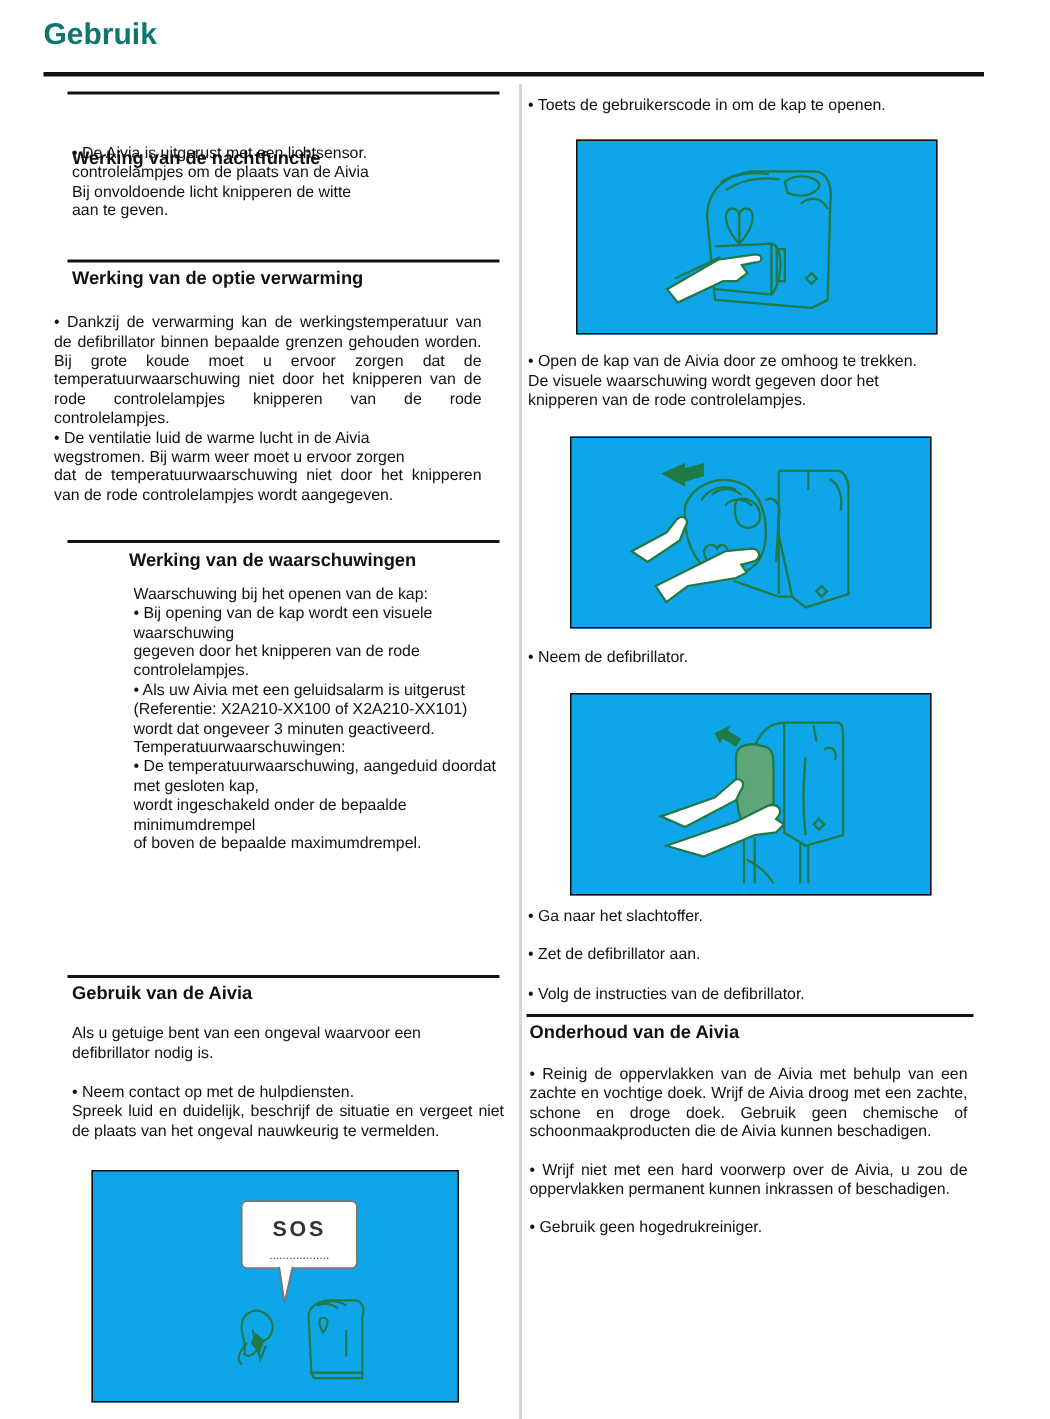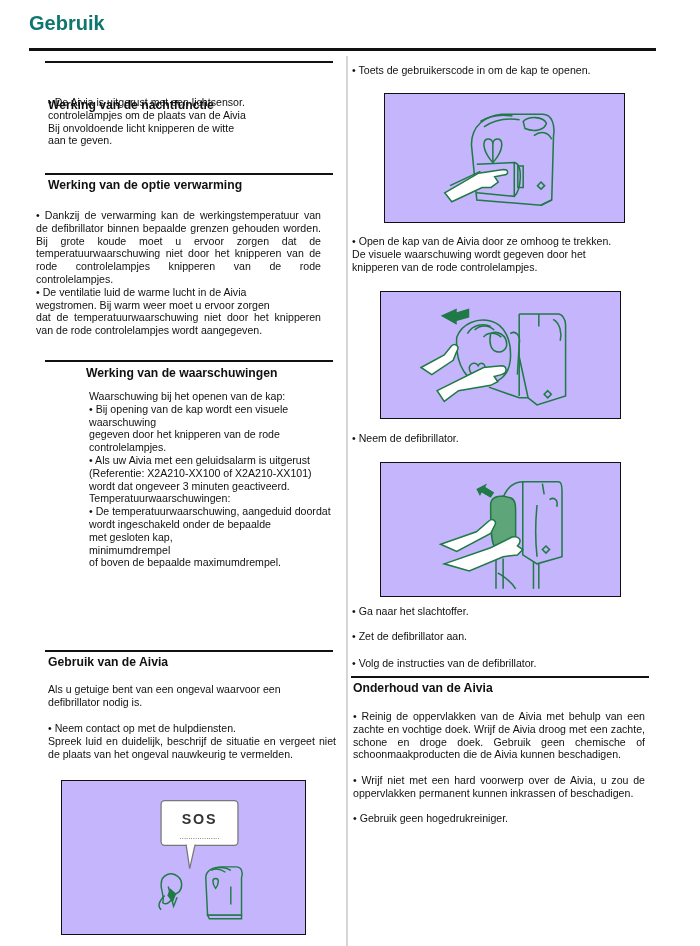--- a/index.html
+++ b/index.html
@@ -13,21 +13,21 @@
 
     .section-rule { position: absolute; left: 45px; width: 288px; height: 2px; background: #111; }
     .section-rule.right { left: 351px; width: 298px; }
 
     .sec-title { position: absolute; font-size: 12.2px; font-weight: bold; color: #111; white-space: nowrap; }
     .txt { position: absolute; font-size: 10.6px; line-height: 12.8px; color: #111; }
     .txt p { margin: 0; }
     .justify { text-align: justify; text-align-last: left; }
     .bold { font-weight: normal; }
 
-    .figure { position: absolute; border: 1.5px solid #111; background: #c4b5fd; overflow: hidden; padding-left: 24px; }
+    .figure { position: absolute; border: 1.5px solid #111; background: #0ea5e9; overflow: hidden; padding-left: 24px; }
     .figure svg { width: 100%; height: 100%; display: block; }
   </style>
 </head>
 <body>
 
 <div class="page-title">Gebruik</div>
 <div class="title-rule"></div>
 <div class="col-divider"></div>
 
 <div class="section-rule" style="top:61px;"></div>
@@ -54,22 +54,22 @@
   <p>Waarschuwing bij het openen van de kap:</p>
   <p>• Bij opening van de kap wordt een visuele</p>
   <p>waarschuwing</p>
   <p>gegeven door het knipperen van de rode</p>
   <p>controlelampjes.</p>
   <p>• Als uw Aivia met een geluidsalarm is uitgerust</p>
   <p>(Referentie: X2A210-XX100 of X2A210-XX101)</p>
   <p>wordt dat ongeveer 3 minuten geactiveerd.</p>
   <p>Temperatuurwaarschuwingen:</p>
   <p>• De temperatuurwaarschuwing, aangeduid doordat</p>
+  <p>met gesloten kap,</p>
   <p>wordt ingeschakeld onder de bepaalde</p>
-  <p>met gesloten kap,</p>
   <p>minimumdrempel</p>
   <p>of boven de bepaalde maximumdrempel.</p>
 </div>
 
 <div class="section-rule" style="top:650px;"></div>
 <div class="sec-title" style="left:48px; top:655px;">Gebruik van de Aivia</div>
 <div class="txt bold" style="left:48px; top:683px; width:285px;">
   <p>Als u getuige bent van een ongeval waarvoor een</p>
   <p>defibrillator nodig is.</p>
 </div>

